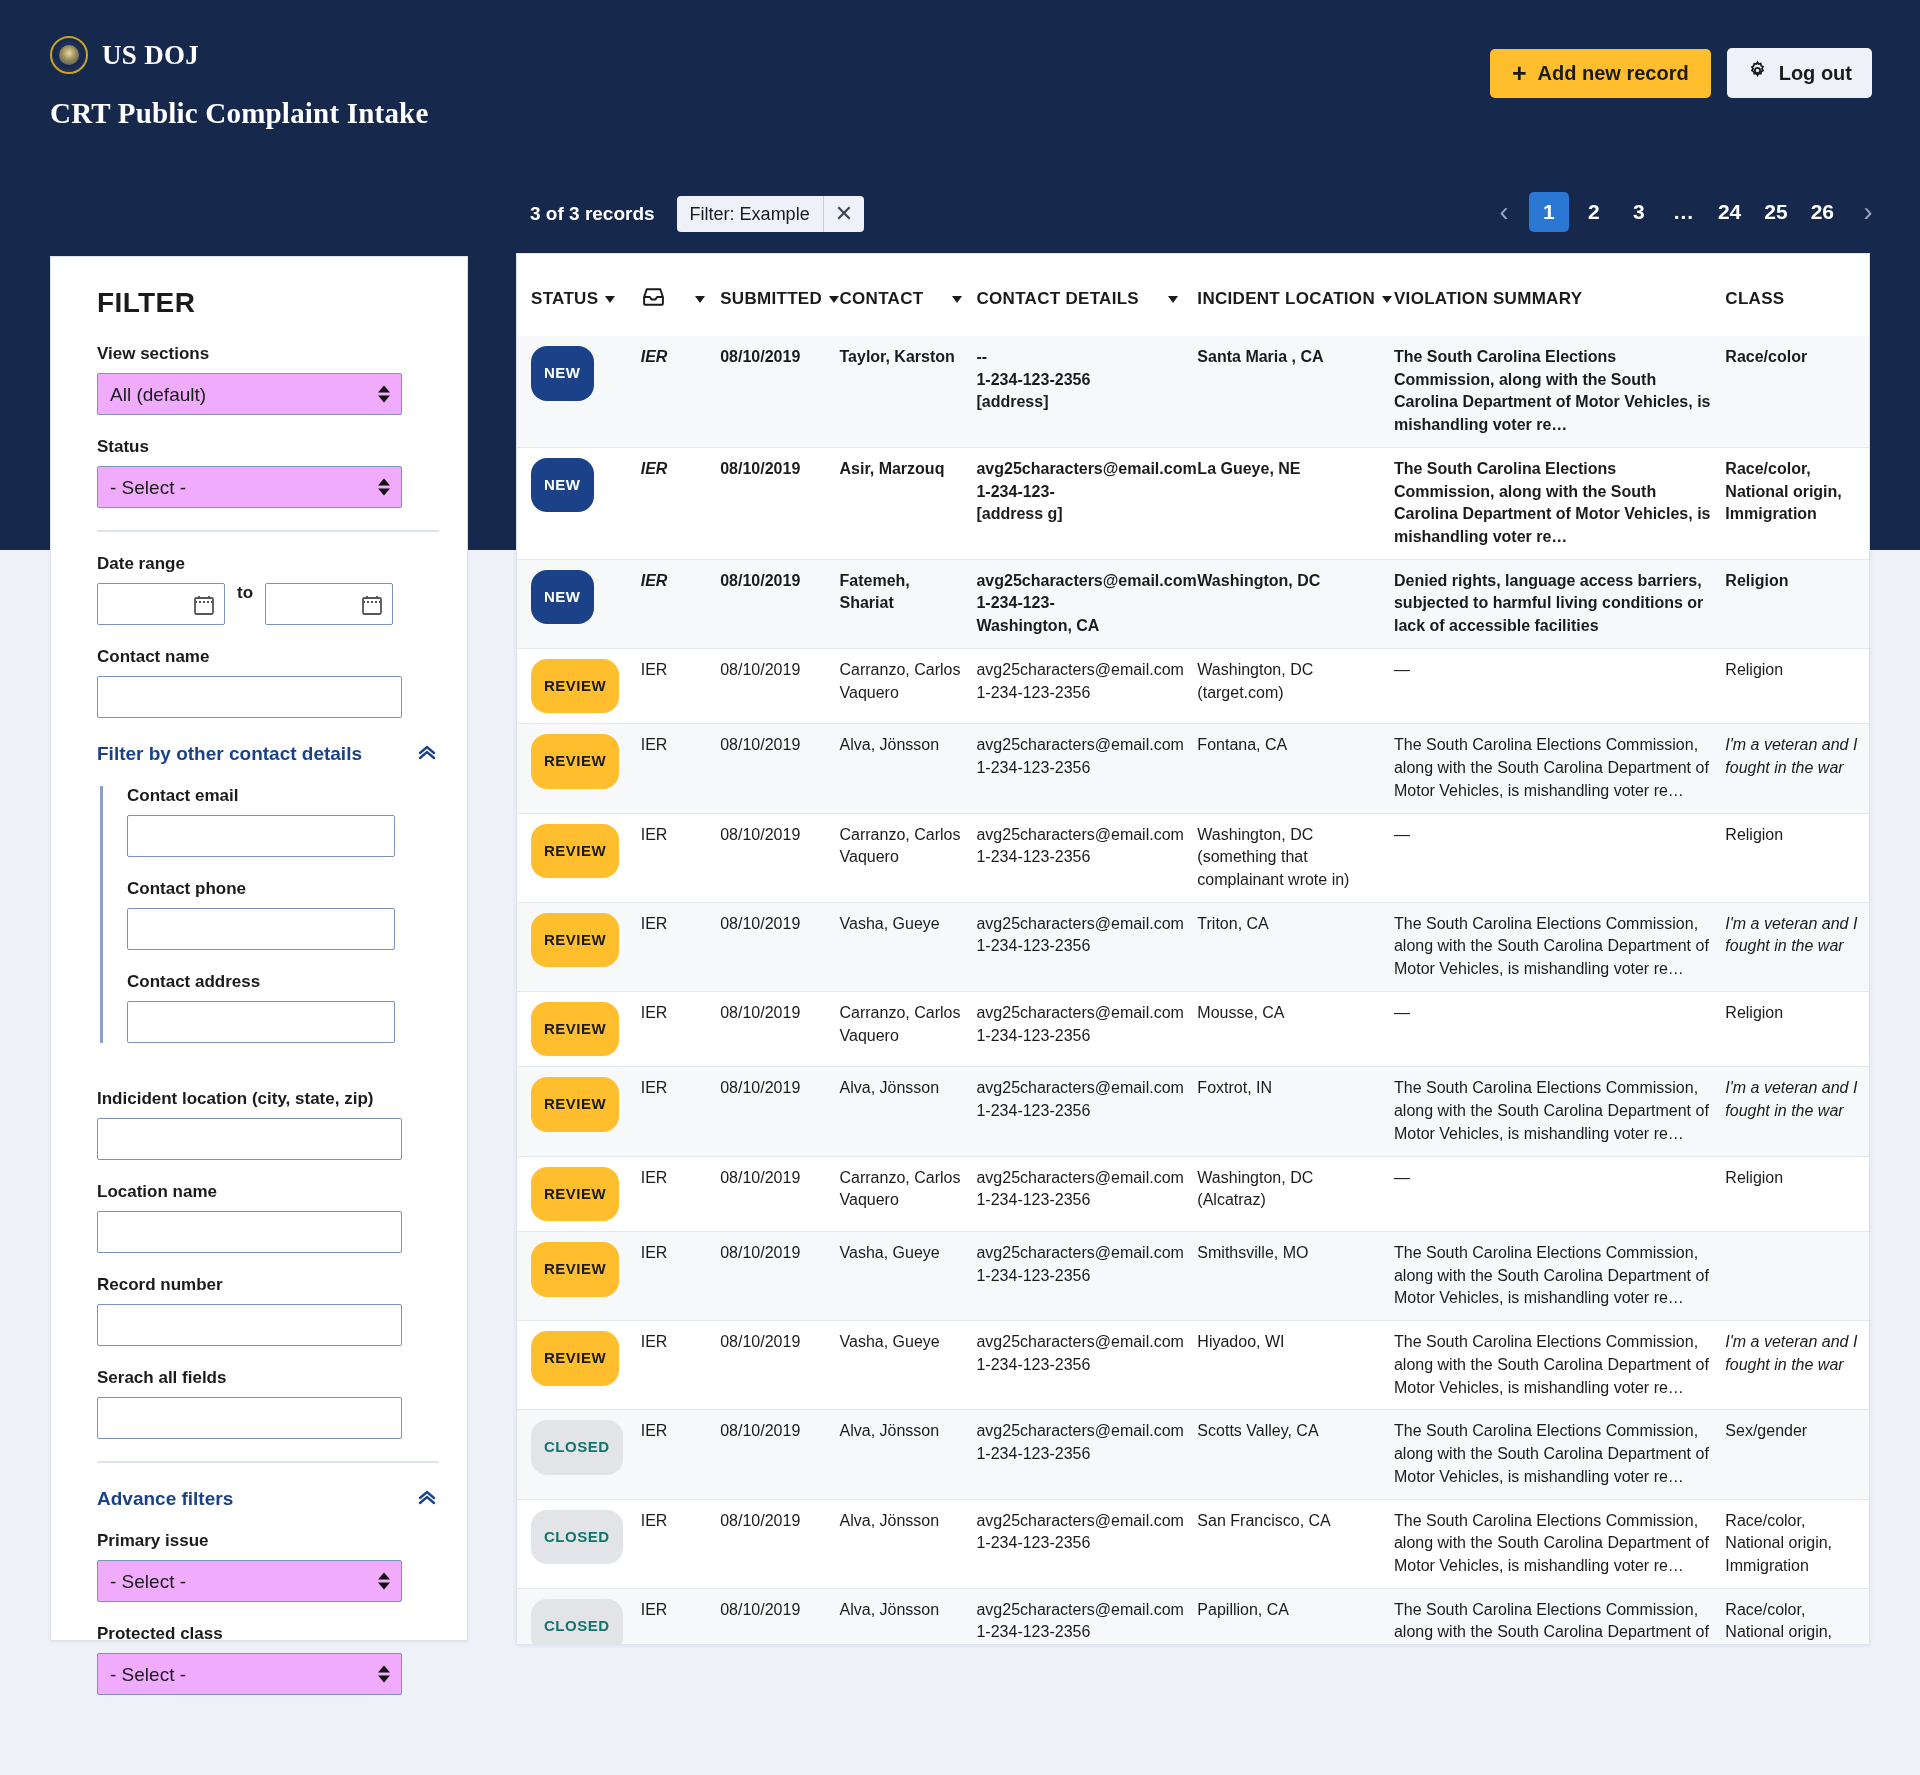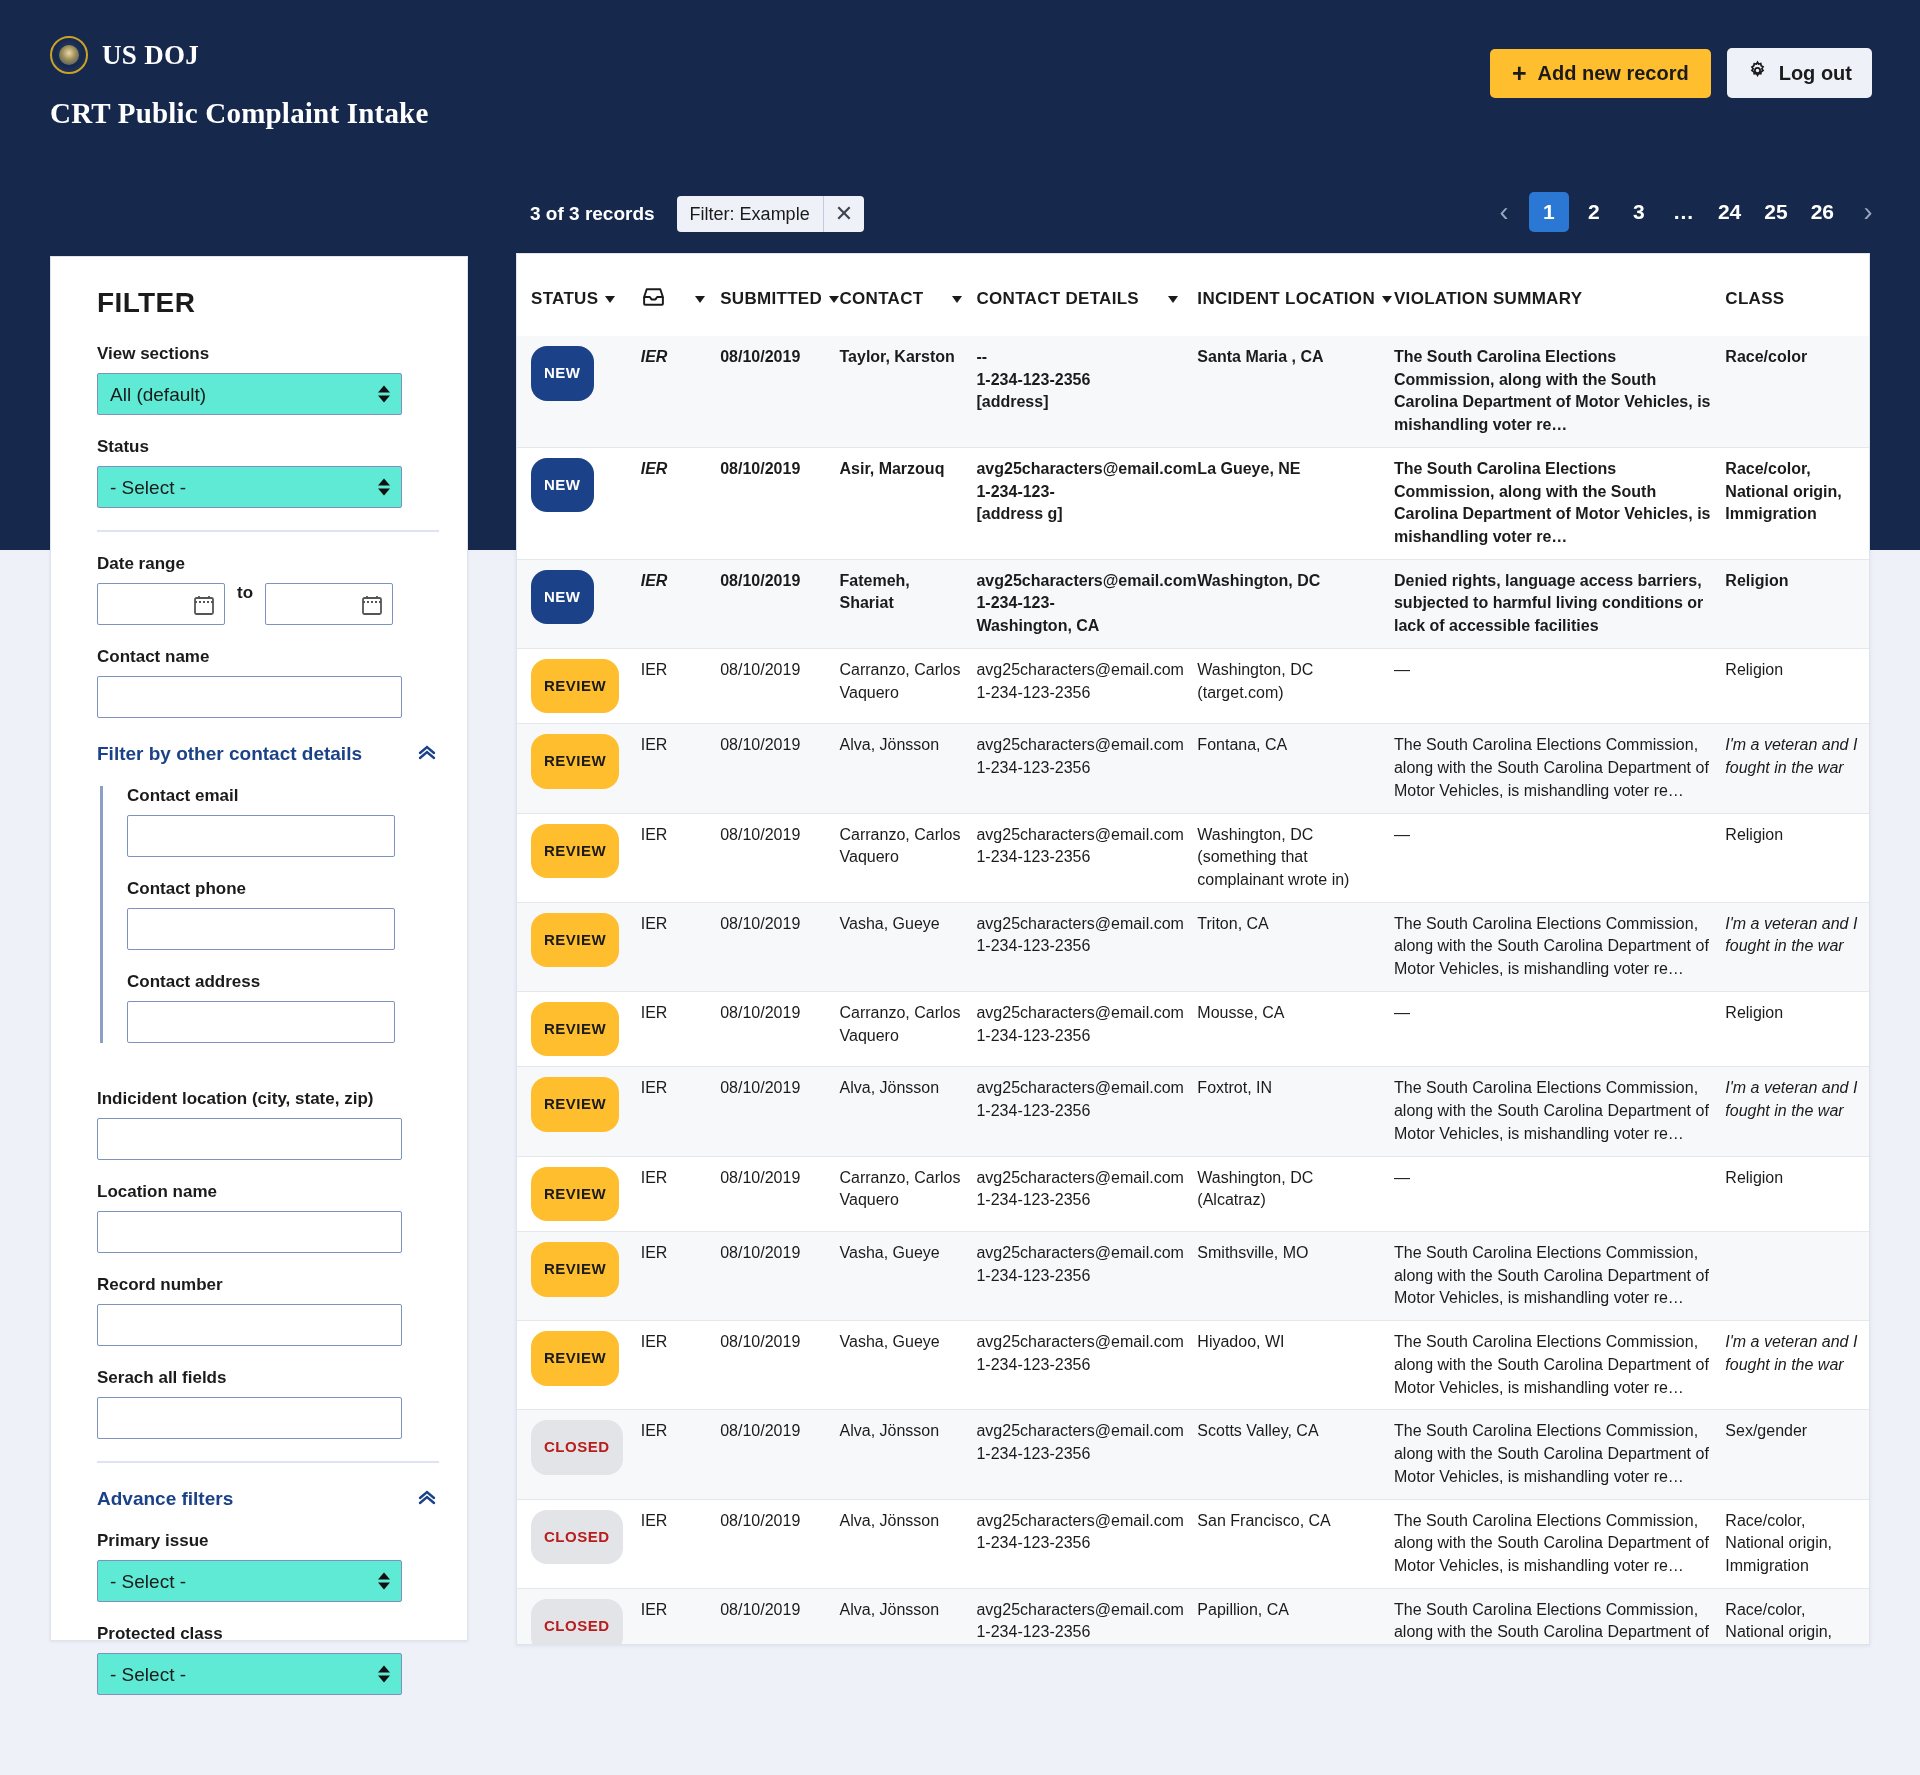--- a/index.html
+++ b/index.html
@@ -97,21 +97,21 @@
     box-shadow:0 1px 3px rgba(20,35,70,.07);
     padding:30px 36px 0 46px;
   }
   .filter-title{ font-size:28px; font-weight:700; color:#1b1b1b; letter-spacing:.4px; margin:0 0 25px 0; }
   .fld-label{ font-size:17px; font-weight:700; color:#1b1b1b; margin:0 0 9px 0; }
   .fld-label.sub{ font-size:17px; }
   .sel-wrap{ position:relative; width:305px; margin-bottom:22px; }
   select.sel{
     width:100%; height:42px; font-size:19px; color:#1b1b1b;
     padding:0 38px 0 12px; border:1px solid #7d93bd; border-radius:2px;
-    background:#5eead4; appearance:none; -webkit-appearance:none;
+    background:#f0abfc; appearance:none; -webkit-appearance:none;
     font-family:"Liberation Sans", sans-serif; cursor:pointer;
   }
   .sel-arrows{
     position:absolute; right:12px; top:50%; transform:translateY(-50%);
     pointer-events:none; display:flex; flex-direction:column; gap:3px; line-height:0;
   }
   .sel-arrows i{
     width:0;height:0;border-left:6px solid transparent;border-right:6px solid transparent;
   }
   .sel-arrows i.up{ border-bottom:7px solid #111; }
@@ -173,21 +173,21 @@
   tr.zebra td{ background:#f7f8fa; }
   tr.rowline td{ border-bottom:1px solid #e4e7ee; }
   tr.row-new td{ font-weight:700; }
 
   .pill{
     display:inline-block; border-radius:16px; font-size:15px; font-weight:700;
     padding:19px 13px; letter-spacing:.5px; line-height:1.1; white-space:nowrap;
   }
   .pill.new{ background:#1b4288; color:#fff; }
   .pill.review{ background:#ffbe2e; color:#1b1b1b; }
-  .pill.closed{ background:#e3e4e7; color:#b91c1c; }
+  .pill.closed{ background:#e3e4e7; color:#0f766e; }
   .agency{ font-size:16px; }
   .agency.em{ font-style:italic; font-weight:700; }
   .muted-sub{ display:block; }
   .italic{ font-style:italic; }
   .cls{ font-size:16px; }
   .summary{ font-size:16px; }
 
   .c-status{ width:112px; padding-left:14px !important; }
   .c-agency{ width:72px; }
   .c-sub{ width:108px; }

